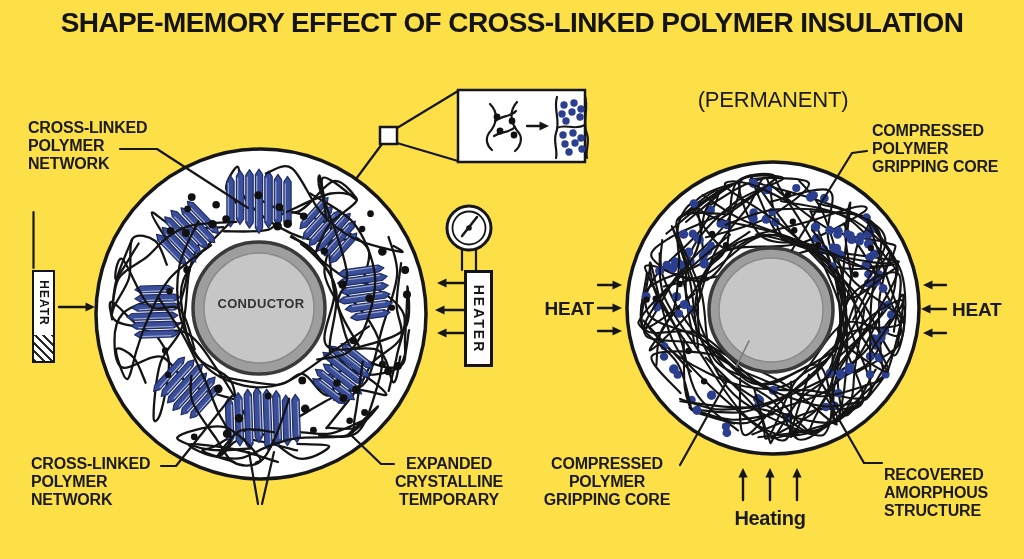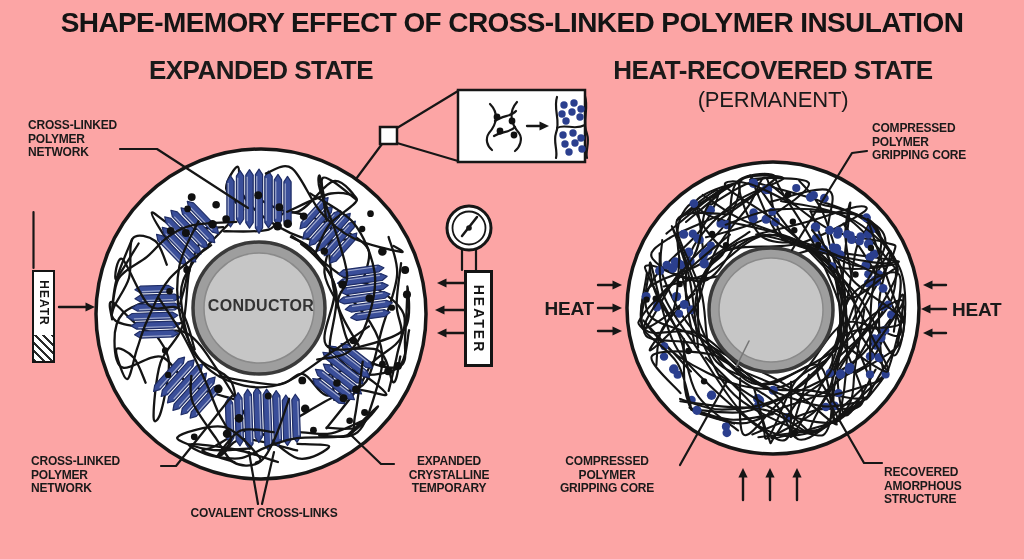--- a/index.html
+++ b/index.html
@@ -1,30 +1,30 @@
 <!DOCTYPE html>
 <html><head>
 <meta charset="utf-8">
 <style>
   html,body{margin:0;padding:0;background:#e8e8e8;}
   .stage{
-    position:relative;width:1024px;height:559px;background:#fca5a5;overflow:hidden;
+    position:relative;width:1024px;height:559px;background:#fde047;overflow:hidden;
     font-family:"Liberation Sans","DejaVu Sans",sans-serif;color:#1a1a1a;
   }
   svg.canvas{position:absolute;left:0;top:0;}
   .lbl{
-    position:absolute;font-size:12px;line-height:1.14;font-weight:700;
+    position:absolute;font-size:16px;line-height:1.14;font-weight:700;
     letter-spacing:-0.2px;white-space:pre-line;
   }
   .ctr{text-align:center;}
   .rgt{text-align:right;}
   .title{font-size:28px;font-weight:700;letter-spacing:-0.6px;width:1024px;left:0;top:7px;text-align:center;color:#141414;}
   .state-title{font-size:26px;font-weight:800;letter-spacing:-0.5px;width:400px;}
   .state-sub{font-size:22px;font-weight:500;letter-spacing:-0.2px;width:400px;}
-  .conductor{font-size:16px;font-weight:600;letter-spacing:0.3px;color:#333;width:124px;}
+  .conductor{font-size:13px;font-weight:600;letter-spacing:0.3px;color:#333;width:124px;}
   .mixed{font-size:20px;letter-spacing:-0.3px;}
   .heatword{font-size:19px;}
   .hbox{position:absolute;box-sizing:border-box;background:#fff;border:3px solid #141414;}
   .hbox .vtext{
     position:absolute;left:50%;white-space:nowrap;font-weight:700;color:#141414;
     transform:translate(-50%,-50%) rotate(90deg);
   }
   .hatch{
     position:absolute;left:0;right:0;bottom:0;height:26px;
     background:repeating-linear-gradient(45deg,#2a2a2a 0 2px,transparent 2px 6px);
@@ -505,48 +505,46 @@
         <path d="M258,504L249,452" fill="none" stroke="#161616" stroke-width="2.2" stroke-linecap="round" stroke-linejoin="round"></path>
         <path d="M262,504L274,452" fill="none" stroke="#161616" stroke-width="2.2" stroke-linecap="round" stroke-linejoin="round"></path>
         <path d="M394,464L381,464L352,436" fill="none" stroke="#161616" stroke-width="2.2" stroke-linecap="round" stroke-linejoin="round"></path>
         <path d="M867,151L852,153L792,250" fill="none" stroke="#161616" stroke-width="2.2" stroke-linecap="round" stroke-linejoin="round"></path>
         <path d="M680,465L727,381" fill="none" stroke="#161616" stroke-width="2.2" stroke-linecap="round" stroke-linejoin="round"></path>
         <path d="M882,463L864,463L826,397" fill="none" stroke="#161616" stroke-width="2.2" stroke-linecap="round" stroke-linejoin="round"></path>
       </g>
     </svg>
 
   <div class="lbl title">SHAPE-MEMORY EFFECT OF CROSS-LINKED POLYMER INSULATION</div>
-  <div class="lbl state-title ctr" style="left:61px;top:56px;">EXPANDED STATE</div>
-  <div class="lbl state-title ctr" style="left:573px;top:56px;">HEAT-RECOVERED STATE</div>
   <div class="lbl state-sub ctr" style="left:573px;top:87px;">(PERMANENT)</div>
 
   <div class="lbl conductor ctr" style="left:199px;top:297px;">CONDUCTOR</div>
   <div class="lbl" style="left:28px;top:119px;">CROSS-LINKED
 POLYMER
 NETWORK</div>
   <div class="lbl" style="left:31px;top:455px;">CROSS-LINKED
 POLYMER
 NETWORK</div>
-  <div class="lbl ctr" style="left:154px;top:507px;width:220px;">COVALENT CROSS-LINKS</div>
   <div class="lbl ctr" style="left:391px;top:455px;width:116px;">EXPANDED
 CRYSTALLINE
 TEMPORARY</div>
 
 
   <div class="lbl" style="left:872px;top:122px;">COMPRESSED
 POLYMER
 GRIPPING CORE</div>
   <div class="lbl ctr" style="left:542px;top:455px;width:130px;">COMPRESSED
 POLYMER
 GRIPPING CORE</div>
   <div class="lbl" style="left:884px;top:466px;">RECOVERED
 AMORPHOUS
 STRUCTURE</div>
   <div class="lbl heatword rgt" style="left:512px;top:298px;width:82px;">HEAT</div>
   <div class="lbl heatword" style="left:952px;top:299px;">HEAT</div>
+  <div class="lbl mixed ctr" style="left:712px;top:507px;width:116px;">Heating</div>
 
   <div class="hbox" style="left:32px;top:270px;width:23px;height:93px;border-width:2.5px;">
     <span class="vtext" style="top:31px;font-size:12px;letter-spacing:1px;">HEATR</span>
     <span class="hatch"></span>
   </div>
   <div class="hbox" style="left:464px;top:270px;width:29px;height:97px;">
     <span class="vtext" style="top:46px;font-size:14px;letter-spacing:2px;">HEATER</span>
   </div>
 
 </div>

